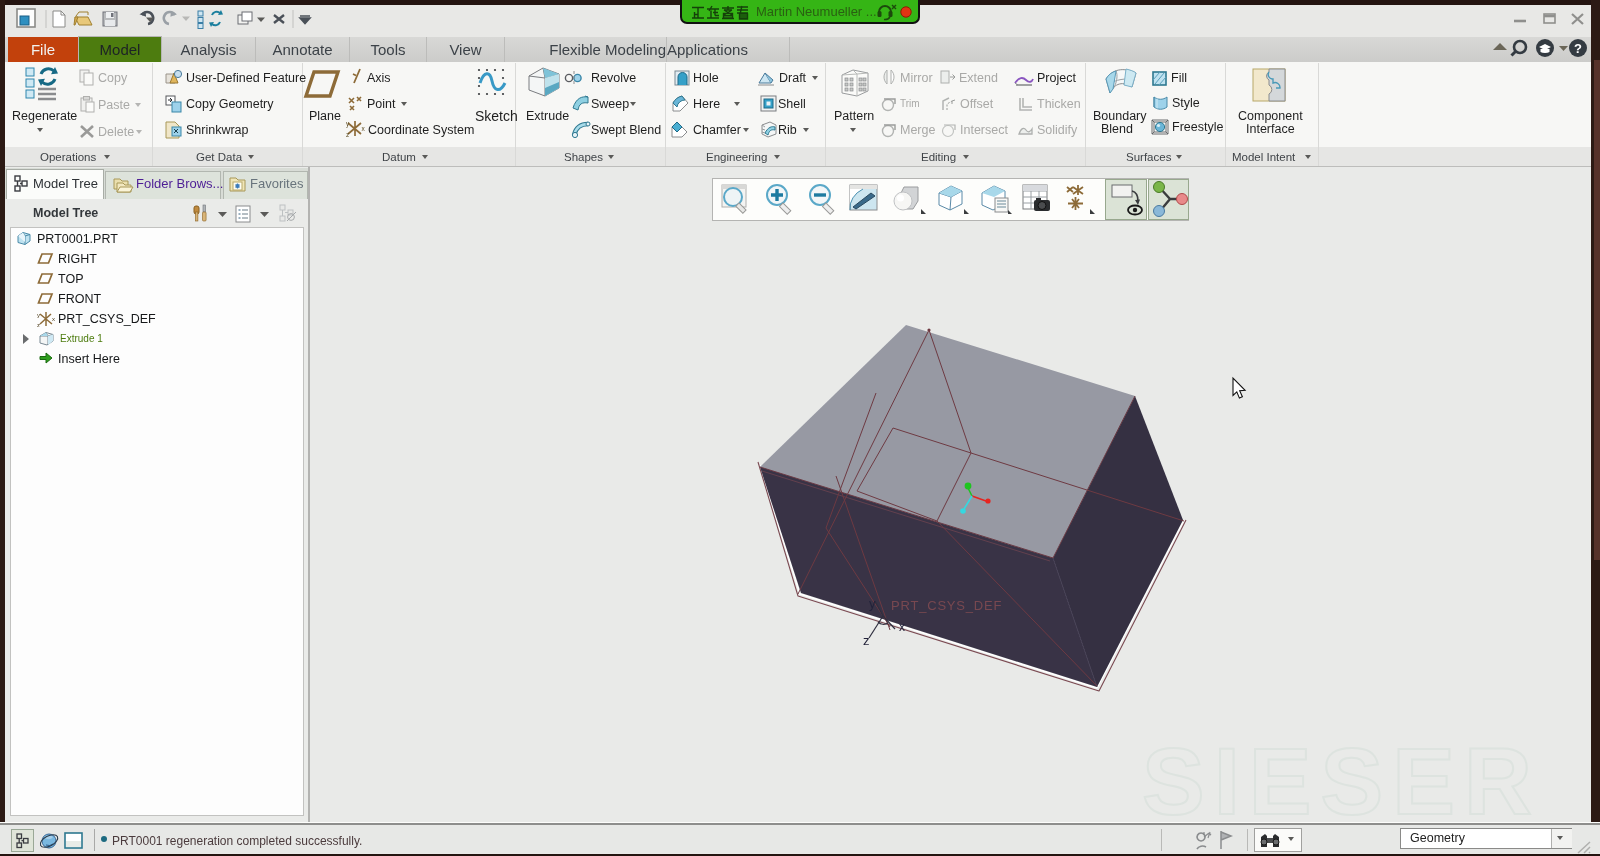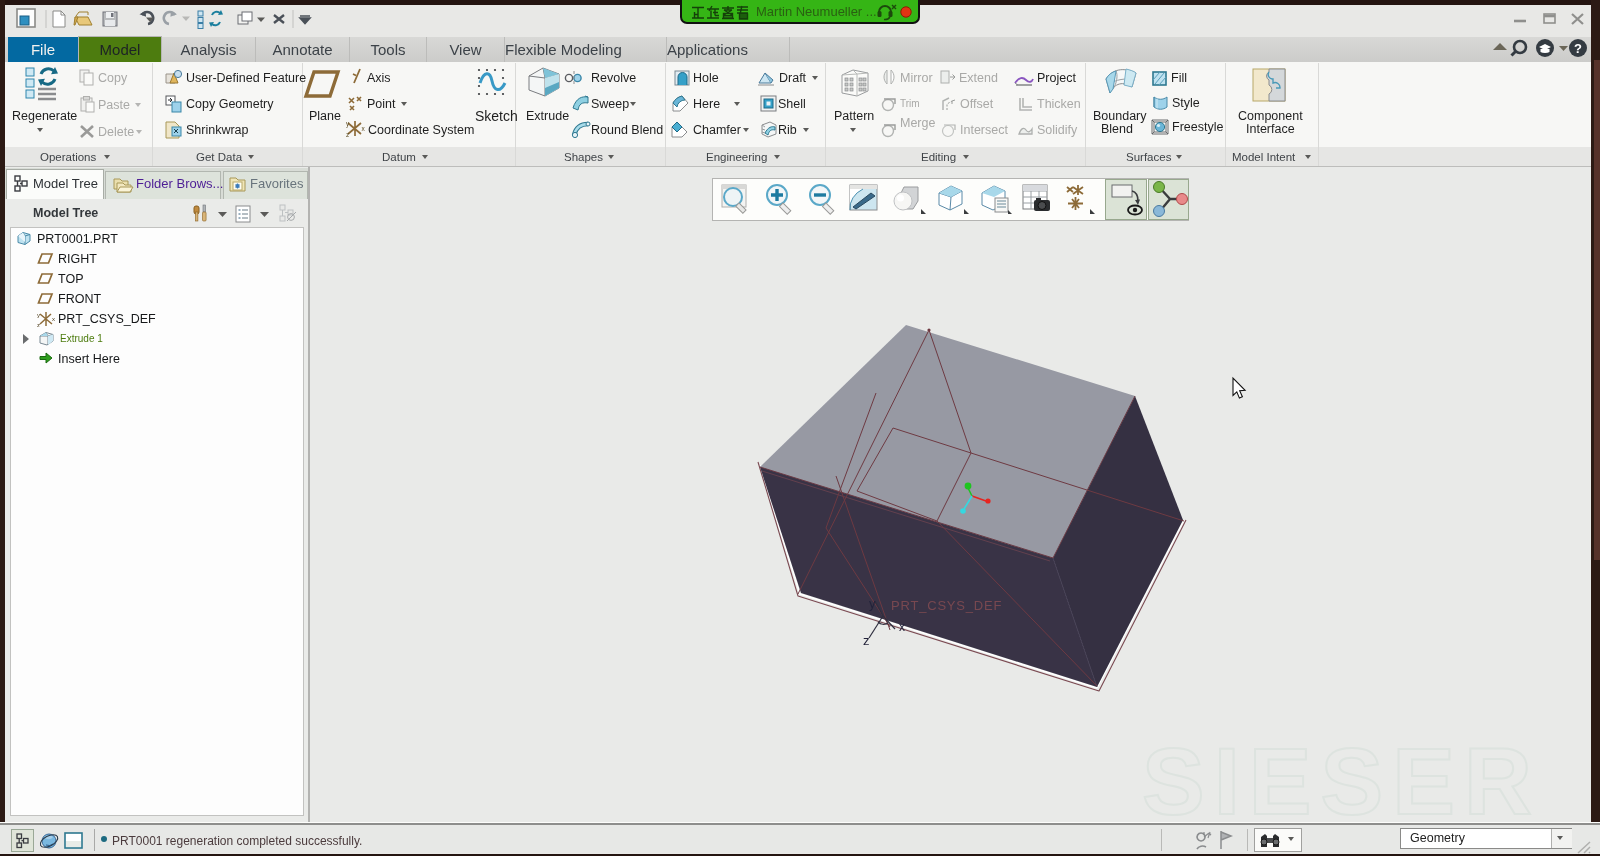--- a/index.html
+++ b/index.html
@@ -73,27 +73,27 @@
 <svg style="left:876px;top:3px" width="40" height="18" viewBox="0 0 40 18">
  <path d="M3 9 a6 6 0 0 1 12 0" fill="none" stroke="#1c4a0c" stroke-width="2"></path>
  <rect x="1.5" y="8" width="4" height="6" rx="1.5" fill="#1c4a0c"></rect>
     <rect x="12.5" y="8" width="4" height="6" rx="1.5" fill="#1c4a0c"></rect>
  <path d="M14 14 a6 5 0 0 1 -6 2.5" fill="none" stroke="#1c4a0c" stroke-width="1.6"></path>
  <path d="M16 2l4 4 m0-4l-4 4" stroke="#1c4a0c" stroke-width="1.4"></path>
  <circle cx="30" cy="9" r="5.2" fill="#e23513" stroke="#8f1d06"></circle>
 </svg>
 
 <div class="abs" style="left:5px;top:37px;width:1586px;height:25px;background:linear-gradient(#d8d8d6,#cccccA)"></div>
-<div class="abs" style="left:8px;top:37px;width:70px;height:25px;background:#0369a1;color:#f2f2f0;font-size:15px;text-align:center;line-height:25px">File</div>
+<div class="abs" style="left:8px;top:37px;width:70px;height:25px;background:#c2410c;color:#f2f2f0;font-size:15px;text-align:center;line-height:25px">File</div>
 <div class="abs" style="left:78px;top:36px;width:84px;height:26px;background:#4d7c0f;border:1px solid #b6b6b4;border-bottom:none;box-sizing:border-box;color:#1d2226;font-size:15px;text-align:center;line-height:26px">Model</div>
 <div class="abs" style="left:162px;top:37px;width:94px;height:25px;color:#3c4248;font-size:15px;text-align:center;line-height:25px;border-right:1px solid #bcbcba;box-sizing:border-box">Analysis</div>
 <div class="abs" style="left:256px;top:37px;width:94px;height:25px;color:#3c4248;font-size:15px;text-align:center;line-height:25px;border-right:1px solid #bcbcba;box-sizing:border-box">Annotate</div>
 <div class="abs" style="left:350px;top:37px;width:77px;height:25px;color:#3c4248;font-size:15px;text-align:center;line-height:25px;border-right:1px solid #bcbcba;box-sizing:border-box">Tools</div>
 <div class="abs" style="left:427px;top:37px;width:78px;height:25px;color:#3c4248;font-size:15px;text-align:center;line-height:25px;border-right:1px solid #bcbcba;box-sizing:border-box">View</div>
-<div class="abs" style="left:505px;top:37px;width:162px;height:25px;color:#3c4248;font-size:15px;text-align:left;line-height:25px;border-right:1px solid #bcbcba;box-sizing:border-box">Flexible Modeling</div>
+<div class="abs" style="left:505px;top:37px;width:162px;height:25px;color:#3c4248;font-size:15px;text-align:right;line-height:25px;border-right:1px solid #bcbcba;box-sizing:border-box">Flexible Modeling</div>
 <div class="abs" style="left:667px;top:37px;width:123px;height:25px;color:#3c4248;font-size:15px;line-height:25px;border-right:1px solid #bcbcba;box-sizing:border-box">Applications</div>
 
 <svg style="left:1489px;top:37px" width="100" height="24" viewBox="0 0 100 24">
  <path d="M4 13 l7-7 7 7z" fill="#6b6658"></path>
  <circle cx="31" cy="10" r="6" fill="none" stroke="#343b42" stroke-width="2.6"></circle>
     <path d="M26.5 14.5 l-4 4" stroke="#343b42" stroke-width="3"></path>
  <circle cx="56" cy="11" r="9" fill="#343b42"></circle>
     <path d="M50 10l6-3 6 3-6 3z" fill="#fff"></path>
     <path d="M51.5 12v3a6 3 0 0 0 9 0v-3" fill="#fff"></path>
  <path d="M70 9 l4.5 5 4.5-5z" fill="#6b6658"></path>
@@ -242,21 +242,21 @@
     <path d="M16 2 13 1" stroke="#2e7890"></path>
   </svg>
 <div class="txt" style="left:591px;top:97px;font-size:12.5px">Sweep</div>
 <div class="dd" style="left:630px;top:102px"></div>
 <svg style="left:572px;top:121px" width="18" height="17" viewBox="0 0 18 17">
     <path d="M2 14 C4 6 9 3 16 3" fill="none" stroke="#2e7890" stroke-width="4.5"></path>
     <path d="M2 14 C4 6 9 3 16 3" fill="none" stroke="#a8dcea" stroke-width="2.5"></path>
     <circle cx="3" cy="14" r="2.6" fill="#e8f4f8" stroke="#2e7890"></circle>
     <circle cx="16" cy="3" r="2" fill="#e8f4f8" stroke="#2e7890"></circle>
   </svg>
-<div class="txt" style="left:591px;top:123px;font-size:12.5px">Round Blend</div>
+<div class="txt" style="left:591px;top:123px;font-size:12.5px">Swept Blend</div>
 
 <svg style="left:674px;top:70px" width="17" height="17" viewBox="0 0 17 17">
     <rect x="1" y="1" width="14" height="14" fill="#e2ecf2" stroke="#7a8a94"></rect>
     <path d="M4 15 V7 a4.5 4.5 0 0 1 9 0 V15" fill="#35a0c8" stroke="#1d6a88"></path>
   </svg>
 <div class="txt" style="left:693px;top:71px;font-size:12.5px">Hole</div>
 <svg style="left:757px;top:70px" width="18" height="17" viewBox="0 0 18 17">
     <path d="M2 13 L14 13 8 3 Z" fill="#cde6f2" stroke="#4a7a9a"></path>
     <path d="M8 3 L16 10 14 13" fill="#8fc6e0" stroke="#4a7a9a"></path>
     <path d="M1 15 h16" stroke="#8a8c8e"></path>
@@ -337,21 +337,21 @@
   </svg>
 <div class="txt gy" style="left:960px;top:97px;font-size:12.5px">Offset</div>
 <svg style="left:1018px;top:96px" width="17" height="16" viewBox="0 0 17 16">
     <path d="M2 2 V14 H14 M5 2 V11 H14" fill="none" stroke="#b2b4b2" stroke-width="1.6"></path>
   </svg>
 <div class="txt gy" style="left:1037px;top:97px;font-size:12.5px">Thicken</div>
 <svg style="left:881px;top:122px" width="17" height="16" viewBox="0 0 17 16">
     <circle cx="7" cy="9" r="5.5" fill="none" stroke="#b2b4b2" stroke-width="1.4"></circle>
     <path d="M3 3 L14 3 14 8" fill="none" stroke="#9a9c9a" stroke-width="1.4"></path>
   </svg>
-<div class="txt gy" style="left:900px;top:116px;font-size:12.5px">Merge</div>
+<div class="txt gy" style="left:900px;top:123px;font-size:12.5px">Merge</div>
 <svg style="left:941px;top:122px" width="17" height="16" viewBox="0 0 17 16">
     <circle cx="7" cy="9" r="5.5" fill="none" stroke="#c2c4c2" stroke-width="1.2"></circle>
     <path d="M3 3 L14 3 14 8" fill="none" stroke="#b2b4b2" stroke-width="1.2"></path>
   </svg>
 <div class="txt gy" style="left:960px;top:123px;font-size:12.5px">Intersect</div>
 <svg style="left:1017px;top:122px" width="17" height="16" viewBox="0 0 17 16">
     <path d="M2 12 C4 6 7 5 9 8 11 11 13 10 15 7 L15 12 Z" fill="#eceeec" stroke="#aeb0ae" stroke-width="1.3"></path>
   </svg>
 <div class="txt gy" style="left:1037px;top:123px;font-size:12.5px">Solidify</div>
 

